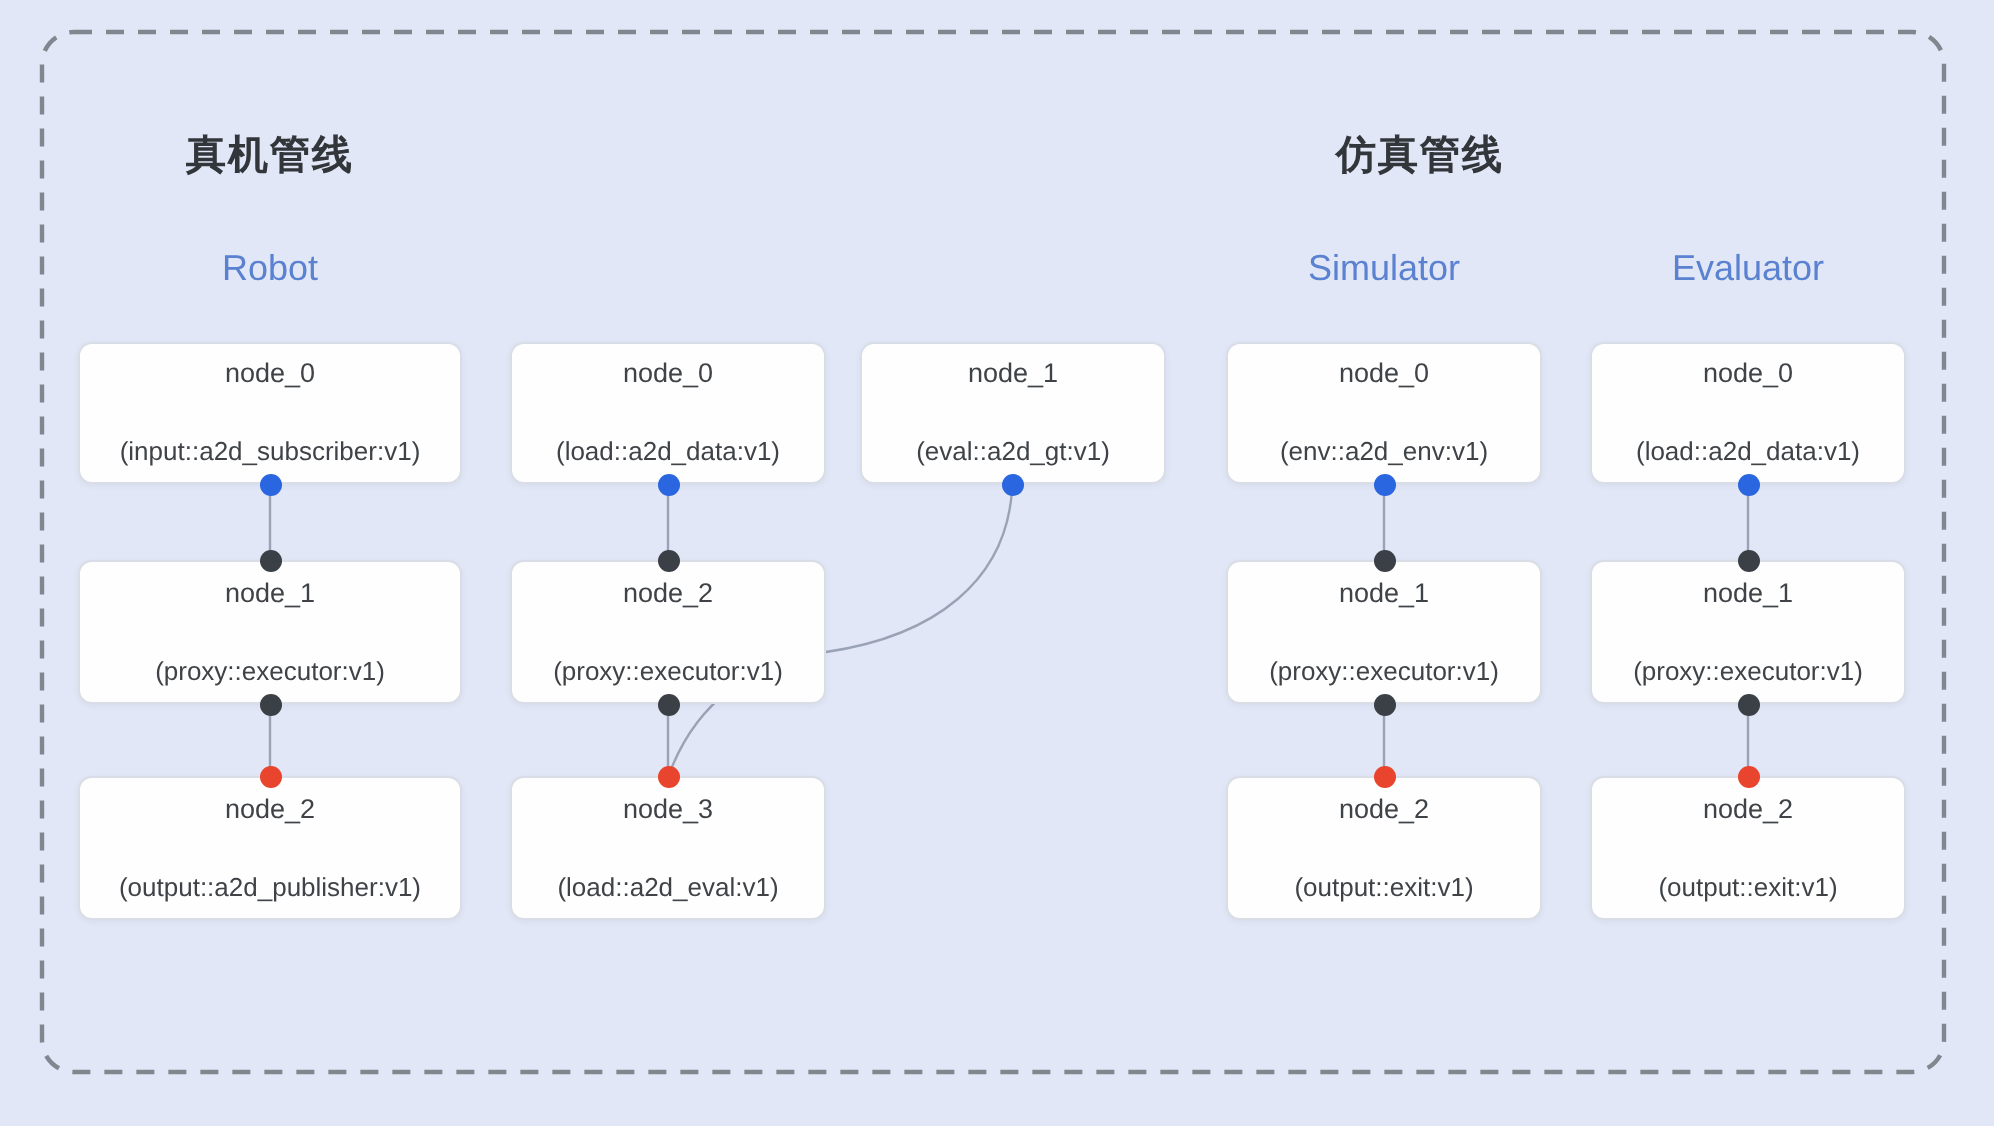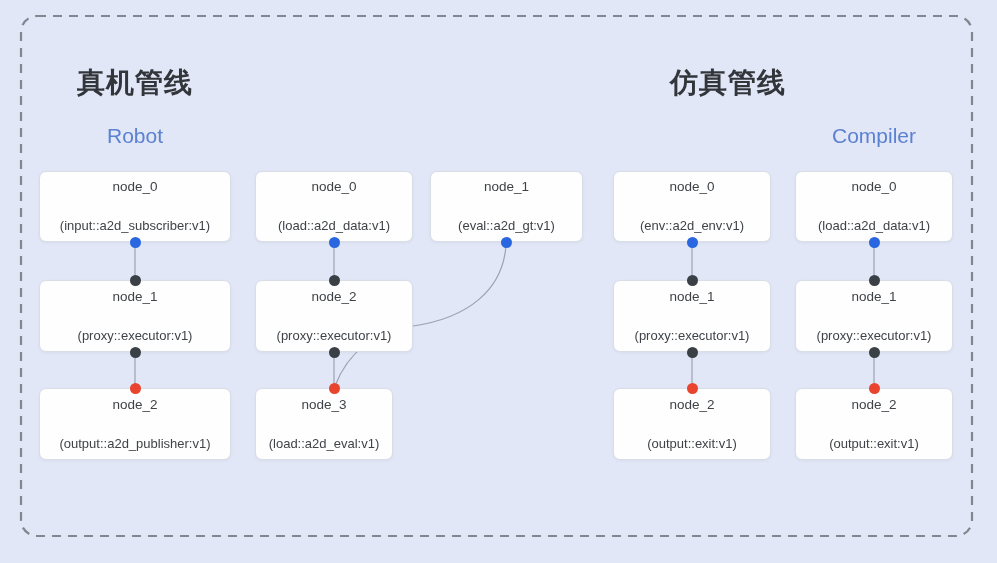--- a/index.html
+++ b/index.html
@@ -23,28 +23,28 @@
     stroke-dasharray:9 7;
   }
   .edge{
     fill:none;
     stroke:var(--edge,#9aa3b5);
     stroke-width:1.2;
   }
   .pipeline-title{
     position:absolute;z-index:2;
     text-align:center;
-    font-size:28px;font-weight:700;
+    font-size:20px;font-weight:700;
     color:var(--title,#32363b);
     letter-spacing:1px;
   }
   .pipeline-subtitle{
     position:absolute;z-index:2;
     text-align:center;
-    font-size:21px;font-weight:400;
+    font-size:18px;font-weight:400;
     color:var(--subtitle,#5b81d1);
   }
   .node{
     position:absolute;z-index:2;
     background:var(--node-fill,#fefefe);
     border:1px solid var(--node-border,#d9dde6);
     border-radius:7px;
     box-shadow:0 1px 3px rgba(60,70,100,.06);
     display:flex;flex-direction:column;
     align-items:center;justify-content:center;
@@ -87,23 +87,24 @@
     <path class="edge" d="M692 352 L692 388"></path>
 
     <path class="edge" d="M874 242 L874 280"></path>
     <path class="edge" d="M874 352 L874 388"></path>
   </svg>
 
   <div class="pipeline-title" style="left:39px;top:64px;width:192px">真机管线</div>
   <div class="pipeline-subtitle" style="left:39px;top:124px;width:192px">Robot</div>
 
 
-  <div class="pipeline-title" style="left:649px;top:64px;width:158px">仿真管线</div>
+  <div class="pipeline-title" style="left:631px;top:64px;width:158px">仿真管线</div>
+  <div class="pipeline-subtitle" style="left:613px;top:124px;width:158px">Simulator</div>
 
-  <div class="pipeline-subtitle" style="left:795px;top:124px;width:158px">Compiler</div>
+  <div class="pipeline-subtitle" style="left:795px;top:124px;width:158px">Evaluator</div>
 
   <div class="node" style="left:39px;top:171px;width:192px;height:71px">
     <div class="node-name">node_0</div>
     <div class="node-type">(input::a2d_subscriber:v1)</div>
   </div>
   <div class="node" style="left:39px;top:280px;width:192px;height:72px">
     <div class="node-name">node_1</div>
     <div class="node-type">(proxy::executor:v1)</div>
   </div>
   <div class="node" style="left:39px;top:388px;width:192px;height:72px">
@@ -116,21 +117,21 @@
     <div class="node-type">(load::a2d_data:v1)</div>
   </div>
   <div class="node" style="left:430px;top:171px;width:153px;height:71px">
     <div class="node-name">node_1</div>
     <div class="node-type">(eval::a2d_gt:v1)</div>
   </div>
   <div class="node" style="left:255px;top:280px;width:158px;height:72px">
     <div class="node-name">node_2</div>
     <div class="node-type">(proxy::executor:v1)</div>
   </div>
-  <div class="node" style="left:255px;top:388px;width:138px;height:72px">
+  <div class="node" style="left:255px;top:388px;width:158px;height:72px">
     <div class="node-name">node_3</div>
     <div class="node-type">(load::a2d_eval:v1)</div>
   </div>
 
   <div class="node" style="left:613px;top:171px;width:158px;height:71px">
     <div class="node-name">node_0</div>
     <div class="node-type">(env::a2d_env:v1)</div>
   </div>
   <div class="node" style="left:613px;top:280px;width:158px;height:72px">
     <div class="node-name">node_1</div>

